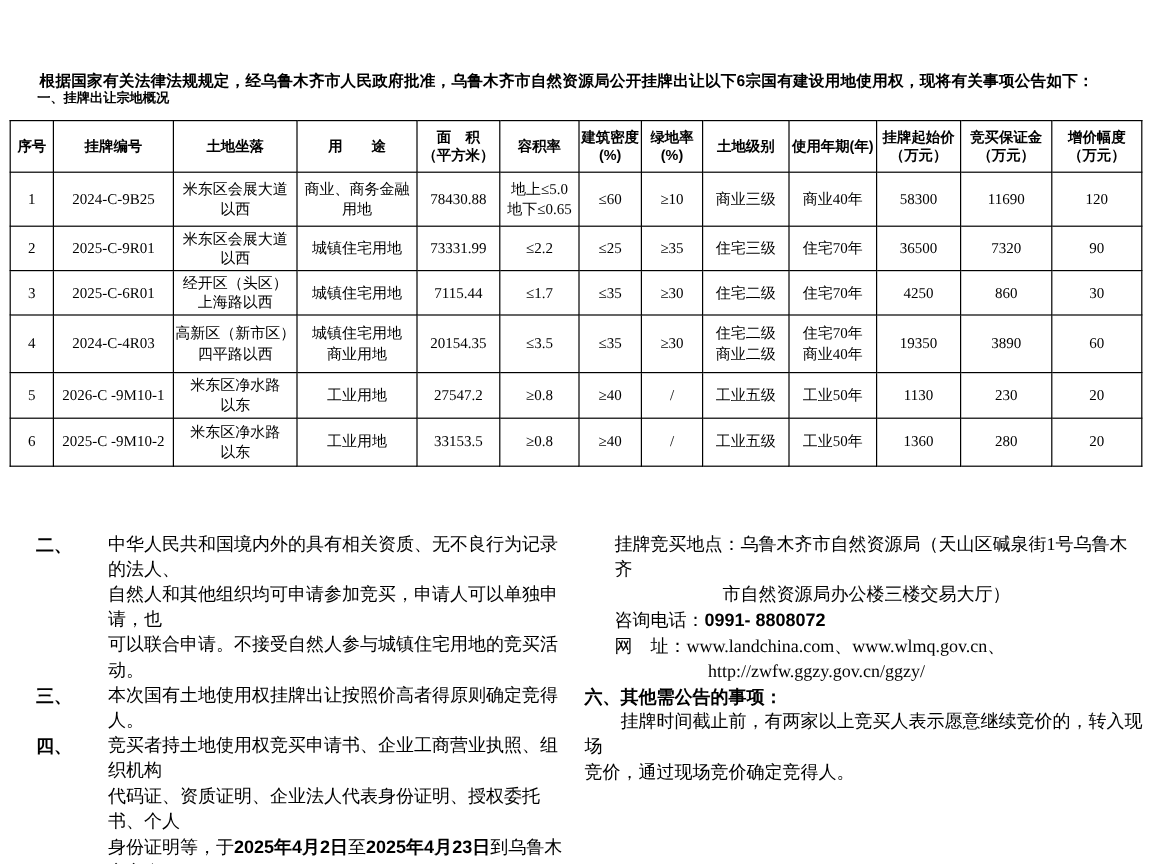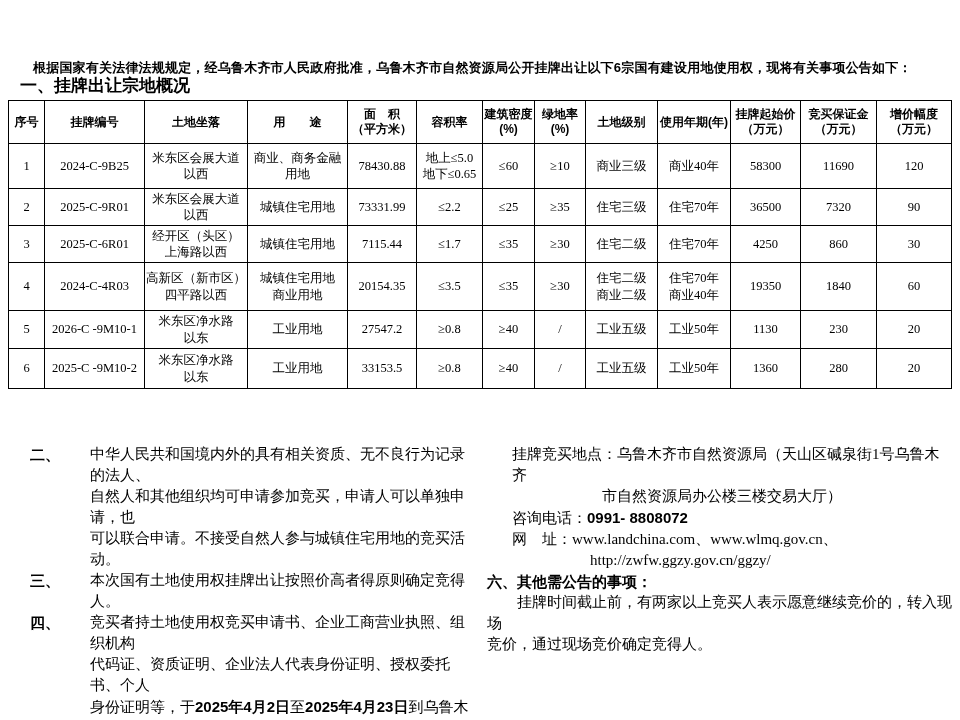--- a/index.html
+++ b/index.html
@@ -8,23 +8,23 @@
     font-family:"Liberation Serif","DejaVu Serif",serif;
   }
   .page { position:relative; width:960px; height:720px; background:#fff; }
 
   .intro {
     position:absolute; top:46px; left:33px; width:920px;
     font-family:"Liberation Sans","DejaVu Sans",sans-serif;
     font-weight:bold; font-size:13px; white-space:nowrap; letter-spacing:.2px;
   }
   .sec1-title {
-    position:absolute; top:74px; left:20px; margin:0;
+    position:absolute; top:74px; left:31px; margin:0;
     font-family:Liberation Serif, serif;
-    font-weight:bold; font-size:17px;
+    font-weight:bold; font-size:11px;
   }
 
   table.parcels {
     position:absolute; top:100px; left:8px; width:944px;
     border-collapse:collapse; table-layout:fixed;
   }
   .parcels th, .parcels td {
     border:1px solid #000; text-align:center; vertical-align:middle;
     white-space:pre-line; padding:1px 1px; overflow:hidden;
   }
@@ -166,21 +166,21 @@
 商业用地</td>
           <td>20154.35</td>
           <td>≤3.5</td>
           <td>≤35</td>
           <td>≥30</td>
           <td>住宅二级
 商业二级</td>
           <td>住宅70年
 商业40年</td>
           <td>19350</td>
-          <td>1840</td>
+          <td>3890</td>
           <td>60</td>
         </tr>
         <tr class="r4">
           <td>5</td>
           <td>2026-C -9M10-1</td>
           <td>米东区净水路
 以东</td>
           <td>工业用地</td>
           <td>27547.2</td>
           <td>≥0.8</td>

